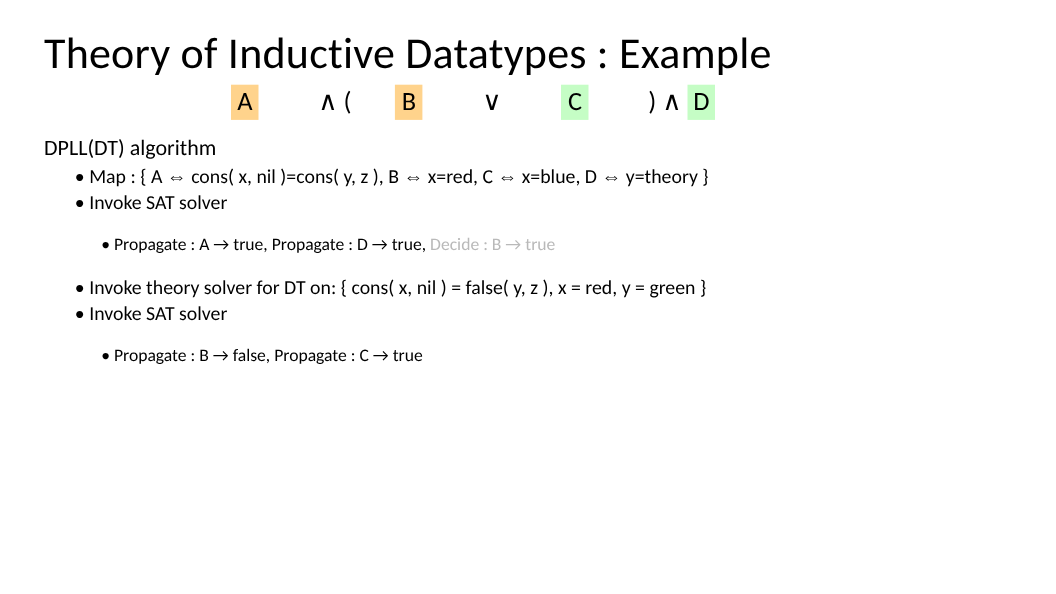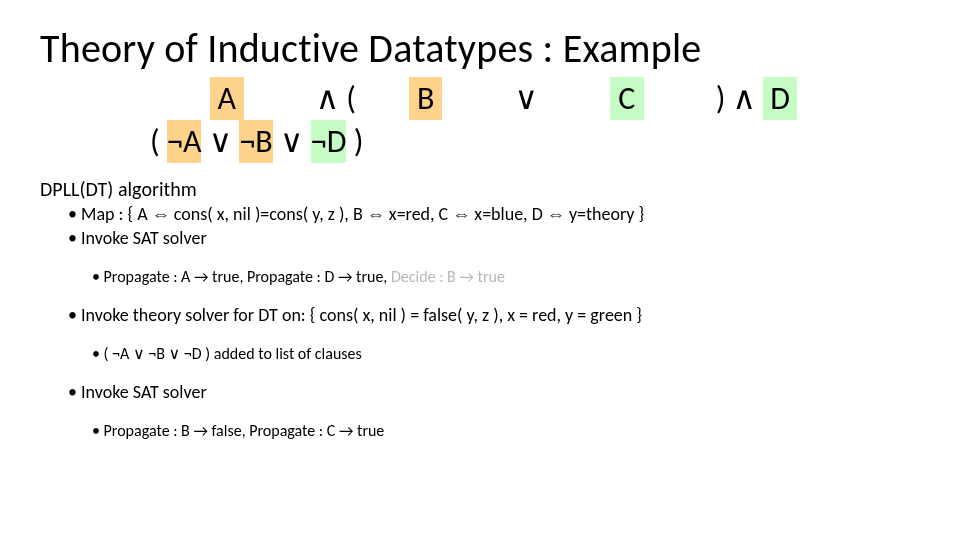--- a/index.html
+++ b/index.html
@@ -1,18 +1,18 @@
 <!DOCTYPE html>
 <html><head>
 <meta charset="utf-8">
 <style>
 html,body{margin:0;padding:0;width:960px;height:540px;background:#fff;font-family:"Calibri","Segoe UI",Arial,sans-serif;color:#000;overflow:hidden}
 .slide{padding:24px 51px 0 40px;box-sizing:border-box}
 .title{font-size:40px;font-weight:400;margin-bottom:4px;letter-spacing:.2px}
-.formula{font-size:32px;line-height:1.35;padding-left:170px}
+.formula{font-size:24px;line-height:1.35;padding-left:170px}
 .f-line{white-space:nowrap}
 .c1,.c2{display:inline-block;min-width:1.05em;text-align:center}
 .hl-A{background:#ffd38c}
 .hl-B{background:#ffd38c}
 .hl-C{background:#c5fdc5}
 .hl-D{background:#c5fdc5}
 .hl-nA{background:#ffd38c}
 .hl-nB{background:#ffd38c}
 .hl-nD{background:#c5fdc5}
 .gap{display:inline-block;width:1.2em}
@@ -45,50 +45,32 @@
       <span>∨</span>
       <span class="biggap"></span>
       <span class="c1 hl-C">C</span>
       <span class="biggap"></span>
       <span>)</span>
       <span> </span>
       <span>∧</span>
       <span> </span>
       <span class="c1 hl-D">D</span>
     </div>
-    <div class="f-line" style="padding-left:0;margin-left:-60px">
-      <span>(</span>
-      <span> </span>
-      <span class="c2 hl-nA">¬A</span>
-      <span> </span>
-      <span>∨</span>
-      <span> </span>
-      <span class="c2 hl-nB">¬B</span>
-      <span> </span>
-      <span>∨</span>
-      <span> </span>
-      <span class="c2 hl-nD">¬D</span>
-      <span> </span>
-      <span>)</span>
-    </div>
   </div>
 
   <div class="sect">DPLL(DT) algorithm</div>
 
   <ul class="lvl1">
     <li>Map :  { A ⇔ cons( x, nil )=cons( y, z ), B ⇔ x=red, C ⇔ x=blue, D ⇔ y=theory }</li>
     <li><span>Invoke SAT solver</span>
       <ul class="lvl2">
         <li><span>Propagate : A → true, Propagate : D → true,  </span><span class="grey">Decide : B → true</span></li>
       </ul>
     </li>
     <li><span>Invoke theory solver for DT on: { cons( x, nil ) = false( y, z ), x = red, y = green }</span>
-      <ul class="lvl2">
-        <li>( ¬A ∨ ¬B ∨ ¬D ) added to list of clauses</li>
-      </ul>
     </li>
     <li><span>Invoke SAT solver</span>
       <ul class="lvl2">
         <li>Propagate : B → false, Propagate : C → true</li>
       </ul>
     </li>
   </ul>
 </div>
 
 </body></html>

